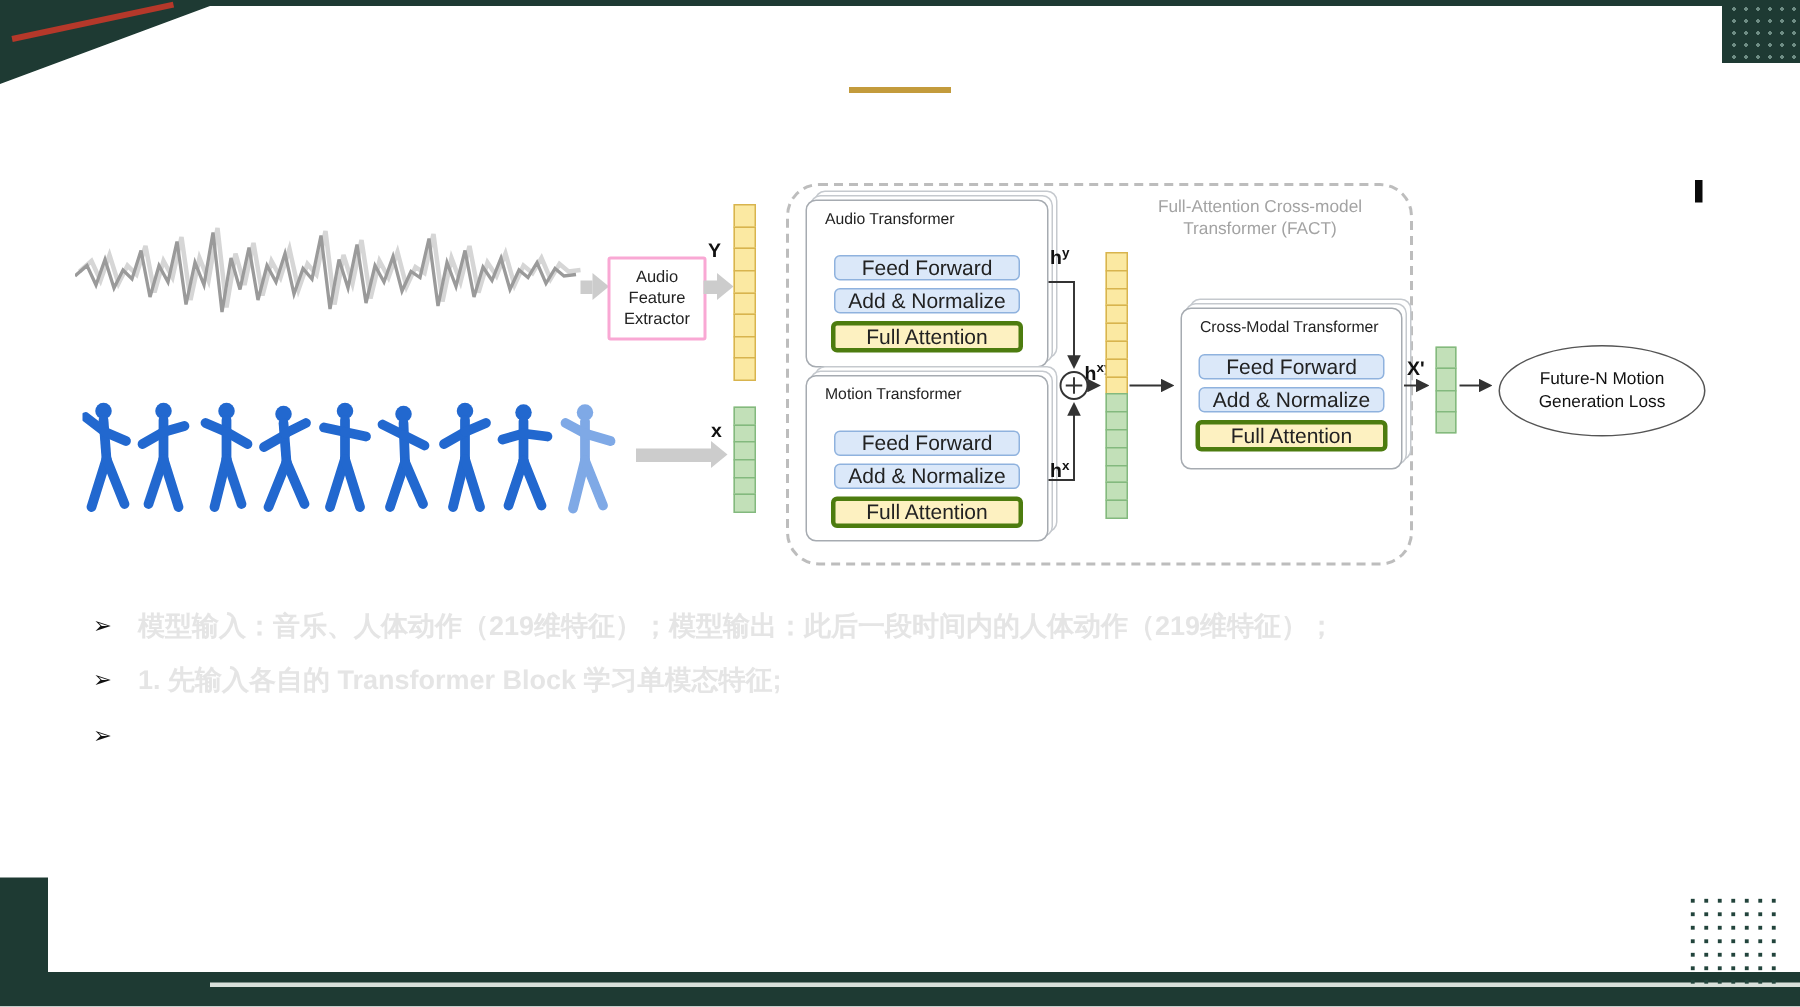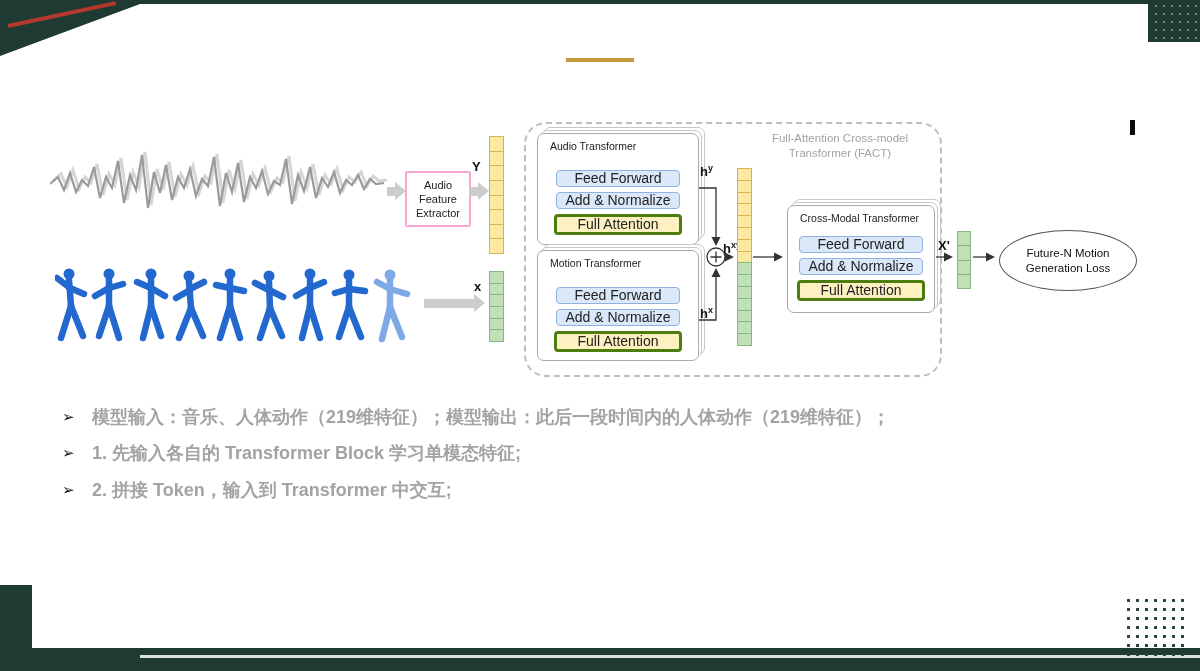--- a/index.html
+++ b/index.html
@@ -78,21 +78,21 @@
 
   .connectors{position:absolute;left:0;top:0;pointer-events:none;}
 
   .loss{position:absolute;left:999px;top:230px;width:136px;height:59px;border:1.4px solid #555;
         border-radius:50%;display:flex;align-items:center;justify-content:center;text-align:center;
         font-size:11.5px;line-height:1.25;color:#111;background:#fff;}
 
   .bullets{position:absolute;left:62px;top:406px;right:36px;}
   .bullet{display:flex;margin-bottom:13px;}
   .marker{flex:0 0 30px;width:30px;font-size:15px;padding-top:2px;color:#111;}
-  .btext{font-weight:bold;font-size:18px;color:#a3a3a3;line-height:1.3;}
+  .btext{font-weight:bold;font-size:18px;color:#e5e5e5;line-height:1.3;}
 
   .highlight{position:absolute;left:0;right:0;top:536px;text-align:center;font-size:24px;
              font-weight:600;color:#e8500f;}
 </style>
 </head>
 <body>
 
 <div class="stage">
   <div class="card"></div>
   <div class="bstrip"></div>
@@ -306,17 +306,16 @@
     <div class="bullet">
       <span class="marker">➢</span>
       <span class="btext">模型输入：音乐、人体动作（219维特征）；模型输出：此后一段时间内的人体动作（219维特征）；</span>
     </div>
     <div class="bullet">
       <span class="marker">➢</span>
       <span class="btext">1. 先输入各自的 Transformer Block 学习单模态特征;</span>
     </div>
     <div class="bullet">
       <span class="marker">➢</span>
-      <span class="btext">2. 拼接 Token，输入到 Transformer 中交互;</span>
     </div>
   </div>
 
 </div>
 
 </body></html>

